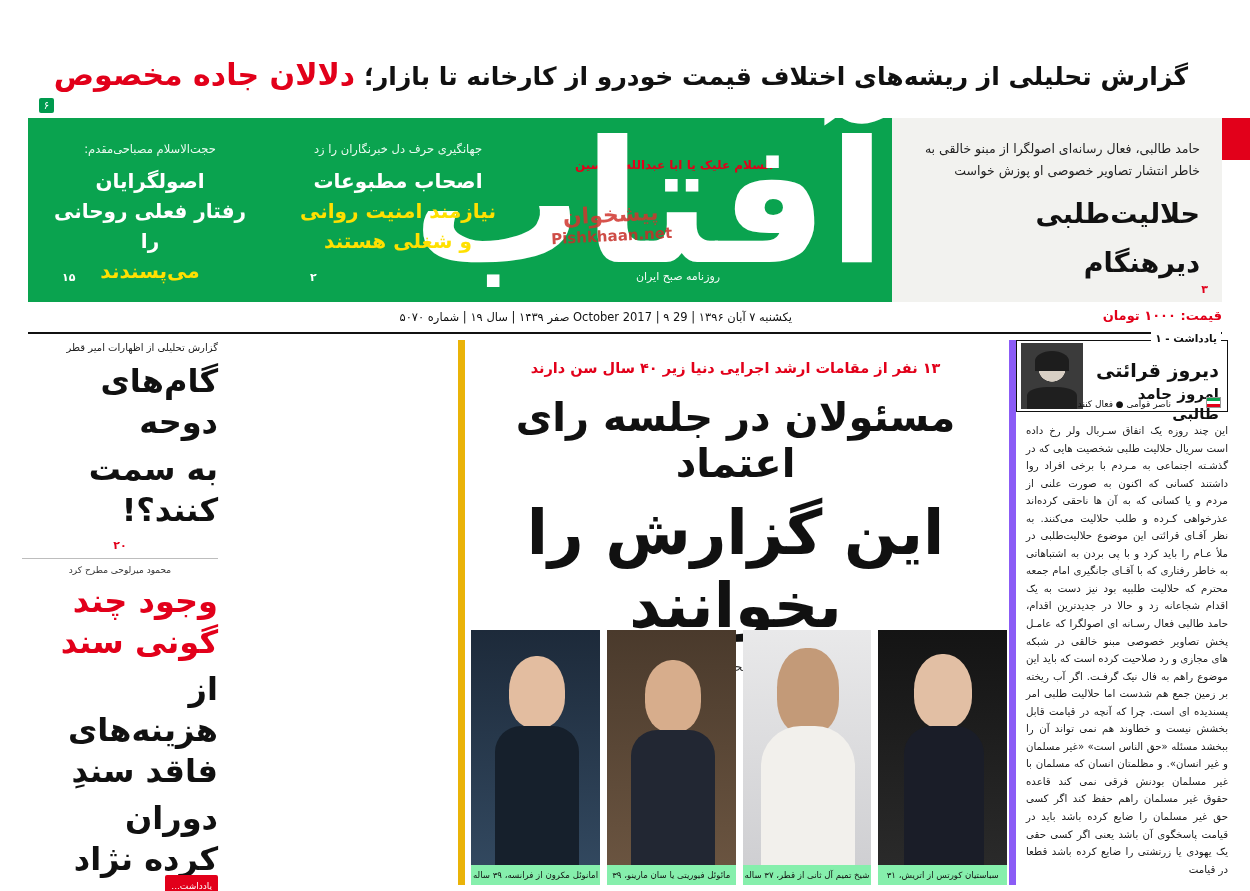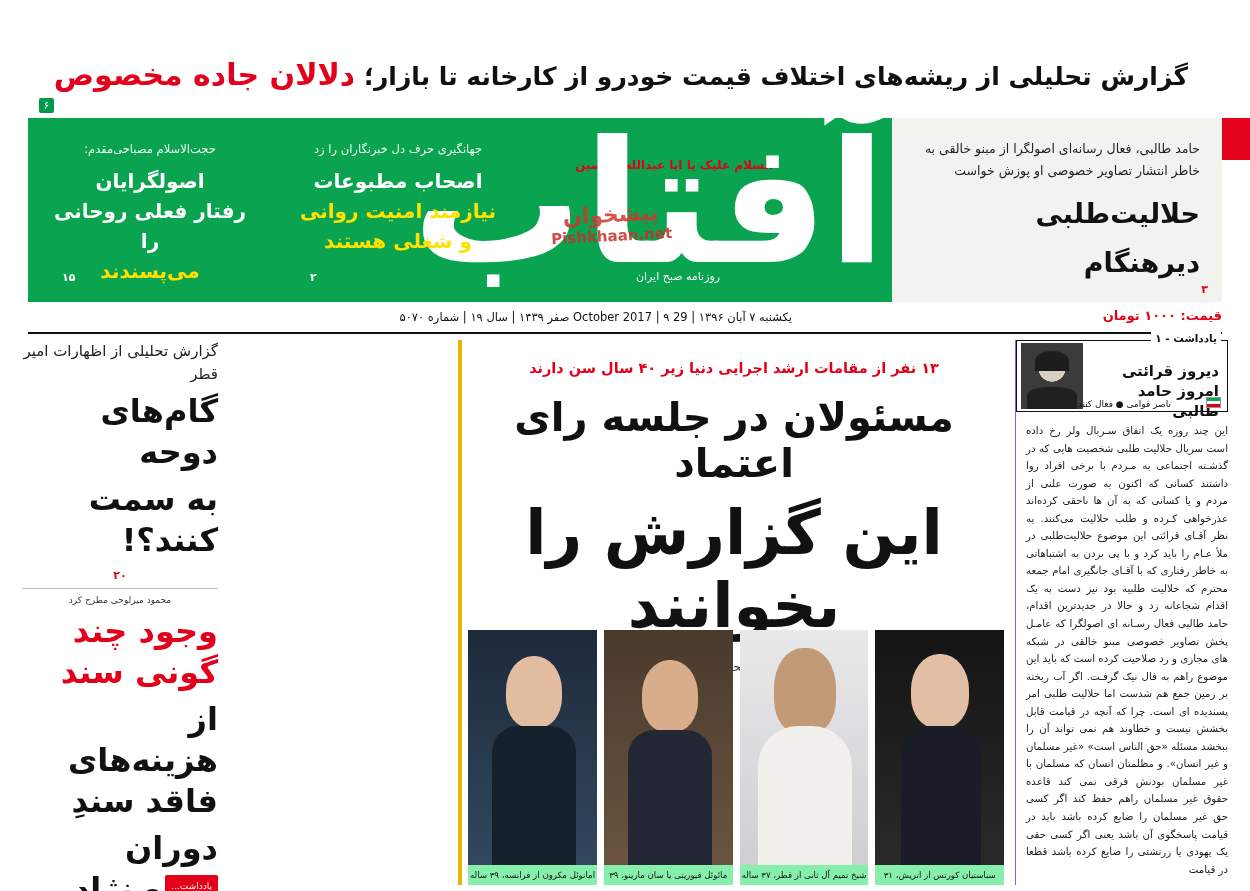--- a/index.html
+++ b/index.html
@@ -102,34 +102,34 @@
   .dateline{
     position:absolute;right:430px;top:4px;font-size:11.5px;color:#111;direction:rtl;white-space:nowrap;
   }
 
   
   .content{position:absolute;left:22px;top:340px;width:1206px;height:545px;}
 
   
   .col-right{
     position:absolute;right:0;top:0;width:212px;height:545px;
-    border-left:1px solid #8b5cf6;
+    border-left:7px solid #8b5cf6;
   }
   .note-box{
     position:relative;width:212px;height:72px;border:1px solid #111;box-sizing:border-box;
     display:flex;flex-direction:row-reverse;align-items:center;
   }
   .note-tag{
     position:absolute;right:6px;top:-9px;background:#fff;padding:0 4px;
     font-size:10.5px;font-weight:bold;color:#111;direction:rtl;
   }
   .note-txt{
     flex:1;text-align:right;direction:rtl;padding:6px 8px 4px 4px;
   }
-  .note-txt .l1{font-size:15px;font-weight:bold;color:#111;line-height:1.35;margin-top:28px;}
+  .note-txt .l1{font-size:19px;font-weight:bold;color:#111;line-height:1.35;margin-top:28px;}
   .note-txt .l2{font-size:15px;font-weight:bold;color:#111;line-height:1.35;}
   .note-author{
     position:absolute;right:56px;bottom:2px;font-size:9px;color:#111;direction:rtl;
   }
   .note-flag{
     position:absolute;right:6px;bottom:3px;width:13px;height:9px;
     background:linear-gradient(to bottom,#0aa34f 33%,#fff 33%,#fff 66%,#e2001a 66%);
     border:0.5px solid #999;
   }
   .avatar{
@@ -147,21 +147,21 @@
   .col-text{
     margin-top:10px;width:202px;text-align:justify;direction:rtl;
     font-size:10.2px;line-height:1.72;color:#1a1a1a;
   }
 
   
   .col-center{
     position:absolute;right:228px;top:0;width:542px;height:545px;
   }
   .center-inner{
-    position:relative;width:542px;height:545px;border-left:4px solid #eab308;padding-left:6px;box-sizing:border-box;
+    position:relative;width:542px;height:545px;border-left:7px solid #eab308;padding-left:6px;box-sizing:border-box;
   }
   .c-kicker{
     text-align:center;direction:rtl;color:#e2001a;font-size:14.5px;font-weight:bold;
     padding-top:20px;
   }
   .c-head1{
     text-align:center;direction:rtl;color:#111;font-size:40px;font-weight:bold;margin-top:18px;letter-spacing:-1px;
   }
   .c-head2{
     text-align:center;direction:rtl;color:#111;font-size:62px;font-weight:bold;margin-top:10px;letter-spacing:-2px;
@@ -191,21 +191,21 @@
   .p3 .img:before{content:"";position:absolute;left:38px;top:30px;width:56px;height:72px;border-radius:48% 48% 42% 42%;background:#d7ad8c;}
   .p3 .img:after{content:"";position:absolute;left:24px;top:100px;width:84px;height:136px;background:#222733;border-radius:26px 26px 0 0;}
   .p4 .img{background:linear-gradient(#1d2a3a,#32485f);}
   .p4 .img:before{content:"";position:absolute;left:38px;top:26px;width:56px;height:72px;border-radius:48% 48% 42% 42%;background:#e3bda0;}
   .p4 .img:after{content:"";position:absolute;left:24px;top:96px;width:84px;height:140px;background:#16202c;border-radius:26px 26px 0 0;}
 
   
   .col-left{
     position:absolute;left:0;top:0;width:196px;height:545px;text-align:right;direction:rtl;
   }
-  .l-kicker{font-size:15px;color:#222;line-height:1.5;}
+  .l-kicker{font-size:10px;color:#222;line-height:1.5;}
   .l-head{font-size:32px;font-weight:bold;color:#111;line-height:1.28;margin-top:6px;margin-left:20px;}
   .l-head.red{color:#e2001a;}
   .l-page{
     text-align:center;color:#e2001a;font-size:11px;font-weight:bold;margin:8px 0 4px;
     letter-spacing:2px;
   }
   .l-rule{border-top:1px solid #bdbdbd;margin:6px 0;}
   .l-byline{font-size:9px;color:#333;text-align:center;margin-top:2px;}
   .bottom-left-box{
     position:absolute;left:0;bottom:-6px;width:196px;height:16px;

